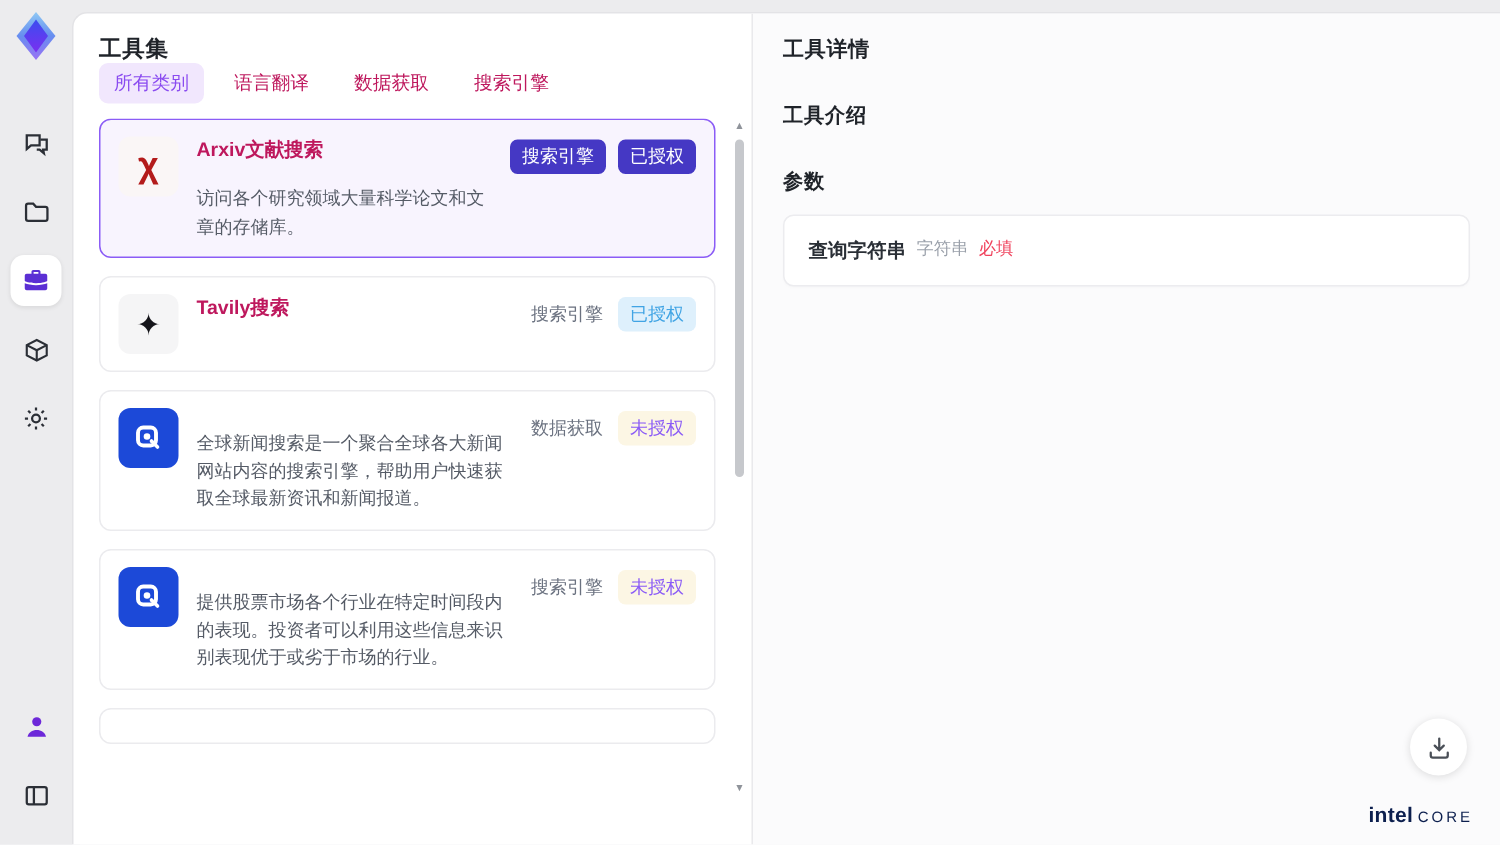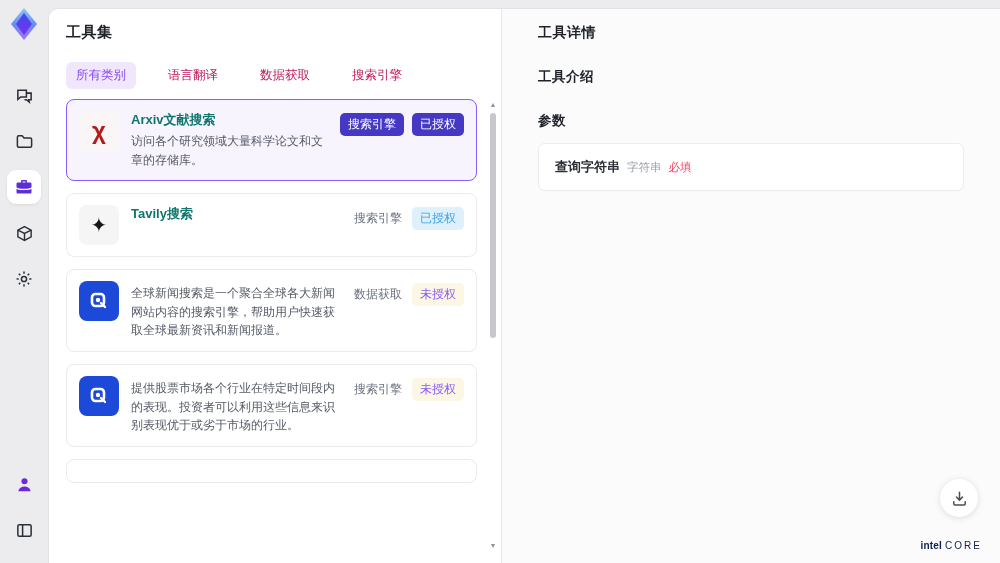--- a/index.html
+++ b/index.html
@@ -18,69 +18,69 @@
   .rail-btn.profile { color:#6d28d9; }
 
   
   .shell { position:absolute; left:48px; top:8px; right:0; bottom:0; background:#ffffff;
            border-top-left-radius:10px; border-top:1px solid #e3e3e6; border-left:1px solid #e3e3e6;
            display:flex; overflow:hidden; }
 
   
   .main { width:452px; flex:none; padding:14px 0 0 17px; position:relative; }
   .page-title { font-size:15px; font-weight:bold; letter-spacing:.5px; }
-  .tabs { display:flex; align-items:center; gap:22px; margin-top:20px; }
+  .tabs { display:flex; align-items:center; gap:10px; }
   .tab { font-size:12.5px; color:#be185d; padding:5px 10px; border-radius:6px; cursor:pointer; white-space:nowrap; }
   .tab.active { background:#f1e7fd; color:#8a4bf0; }
 
   .tool-list { margin-top:10px; height:452px; overflow:hidden; padding-right:24px; position:relative; }
   .card { display:flex; align-items:flex-start; gap:12px; background:#fff; border:1px solid #ebebee;
           border-radius:8px; padding:11px 12px; margin-bottom:12px; cursor:pointer; }
   .card.selected { border:1.5px solid #8b5cf6; background:#f8f4fe; }
   .tool-icon { width:40px; height:40px; border-radius:8px; background:#f5f5f6; flex:none;
                display:flex; align-items:center; justify-content:center; font-size:22px; }
   .tool-icon.arxiv { background:#faf6f6; color:#b31b1b; font-size:24px; font-weight:bold; }
   .tool-icon.tavily { color:#15151a; font-size:20px; }
   .tool-icon.blue { background:#1c49d8; }
   .card-body { flex:1; min-width:0; }
-  .card-title { font-size:13px; font-weight:bold; color:#0f766e; }
-  .card-desc { font-size:12px; color:#555b66; line-height:1.55; margin-top:3px; }
+  .card-title { font-size:13px; font-weight:bold; color:#be185d; }
+  .card-desc { font-size:12px; color:#555b66; line-height:1.55; margin-top:14px; }
   .card-tags { flex:none; display:flex; gap:8px; align-items:center; margin-top:2px; }
   .chip { font-size:12px; border-radius:5px; padding:3px 8px; white-space:nowrap; }
   .chip.solid { background:#4538c4; color:#ffffff; }
   .chip.plain { color:#6b7280; padding:3px 2px; }
   .chip.auth  { background:#def0fc; color:#41a4e4; }
   .chip.unauth{ background:#fcf6e4; color:#8b5cf6; }
 
   
   .vscroll { position:absolute; right:3px; top:0; bottom:0; width:10px; }
   .vscroll .arrow { position:absolute; left:0; width:10px; text-align:center; font-size:7px; color:#8f939a; }
   .vscroll .arrow.up { top:2px; } .vscroll .arrow.down { bottom:2px; }
   .vscroll .thumb { position:absolute; left:2px; top:14px; width:6px; height:225px;
                     background:#c6c8cc; border-radius:3px; }
 
   
-  .detail { flex:1; background:#fbfbfc; border-left:1px solid #e9e9ec; padding:15px 36px; position:relative; }
+  .detail { flex:1; background:#fbfbfc; border-left:1px solid #e9e9ec; padding:15px 20px; position:relative; }
   .detail-title { font-size:14px; font-weight:bold; letter-spacing:.5px; }
   .section-h { font-size:13.5px; font-weight:bold; margin-top:26px; letter-spacing:.5px; }
   .panel-box { background:#ffffff; border:1px solid #ececef; border-radius:7px; margin-top:13px;
                padding:14px 16px; font-size:13px; color:#2a2f36; box-shadow:0 1px 2px rgba(0,0,0,.02); }
-  .param-head { display:flex; align-items:center; gap:7px; }
+  .param-head { display:flex; align-items:flex-start; gap:7px; }
   .param-name { font-size:13px; font-weight:bold; }
   .param-type { font-size:11.5px; color:#9aa0aa; }
   .param-req  { font-size:11.5px; color:#f0445e; }
   .param-desc { font-size:12.5px; color:#555b66; margin-top:9px; }
 
   
   .fab { position:absolute; right:22px; bottom:46px; width:38px; height:38px; border-radius:50%;
          background:#ffffff; box-shadow:0 1px 6px rgba(0,0,0,.13); display:flex; align-items:center;
          justify-content:center; cursor:pointer; color:#4a4f57; }
   .intel { position:absolute; right:18px; bottom:12px; display:flex; align-items:baseline; gap:3px;
            color:#0c1f4e; }
-  .intel .i { font-size:10px; font-weight:bold; letter-spacing:.2px; }
+  .intel .i { font-size:14px; font-weight:bold; letter-spacing:.2px; }
   .intel .c { font-size:10px; letter-spacing:2px; font-weight:400; }
 </style>
 </head>
 <body>
 
 <div class="rail">
   <div class="logo">
     <svg viewBox="0 0 36 36" width="36" height="36">
       <defs>
         <linearGradient id="lg1" x1="0" y1="0" x2="0" y2="1">

